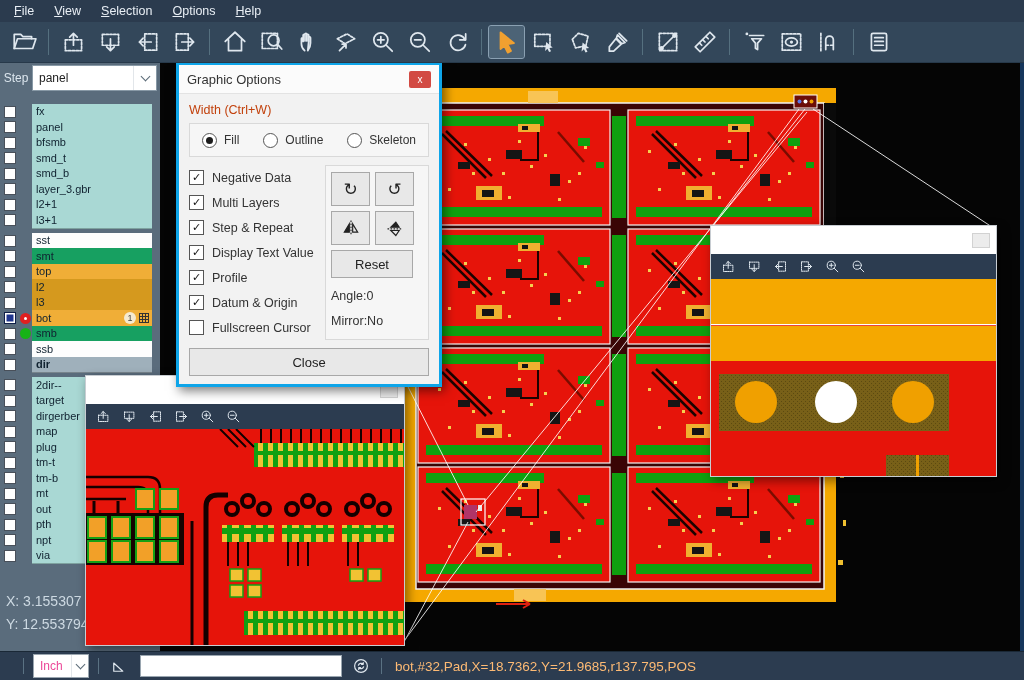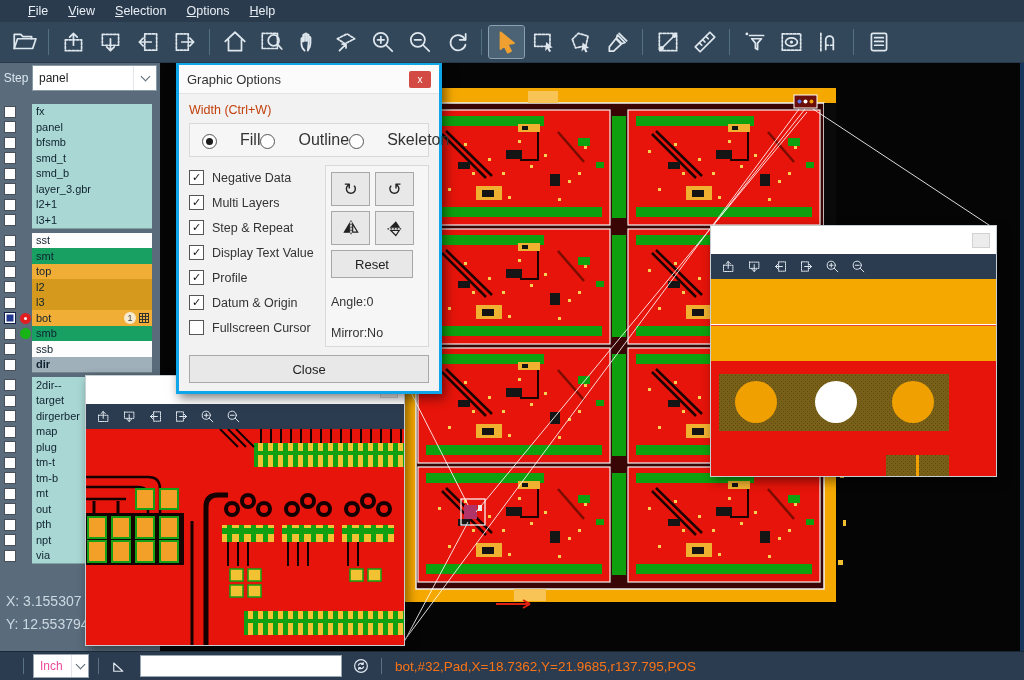--- a/index.html
+++ b/index.html
@@ -1,19 +1,19 @@
 <!DOCTYPE html>
 <html><head>
 <meta charset="utf-8">
 <style>
   html,body{margin:0;padding:0;background:#222;font-family:"Liberation Sans",sans-serif;}
   #app{position:relative;width:1024px;height:680px;background:#060606;overflow:hidden;}
 
   
-  .menubar{position:absolute;top:0;left:0;right:0;height:22px;background:#2b3b4e;display:flex;align-items:center;padding-left:18px;z-index:30;}
+  .menubar{position:absolute;top:0;left:0;right:0;height:22px;background:#2b3b4e;display:flex;align-items:center;padding-left:4px;z-index:30;}
   .menu-item{color:#e9eff5;font-size:12.5px;padding:2px 10px;cursor:default;}
   .menu-item u{text-decoration:underline;}
 
   
   .toolbar{position:absolute;top:22px;left:0;right:0;height:40px;background:#33475a;display:flex;align-items:center;padding-left:5px;z-index:30;border-bottom:1px solid #27394a;}
   .tbtn{width:35px;height:32px;display:flex;align-items:center;justify-content:center;border-radius:2px;margin:0 1px;}
   .tbtn.active{background:#4c6376;outline:1px solid #8aa0b2;}
   .tsep{width:1px;height:26px;background:#55707f;margin:0 6px;}
 
   
@@ -50,49 +50,49 @@
   .gicon{margin:0 3px;display:flex;flex:none;}
   .coords{position:absolute;left:6px;bottom:16px;color:#cdd9e2;font-size:14px;line-height:23px;}
 
   
   .dialog{position:absolute;left:176px;top:62px;width:260px;background:#f2f2f2;border:3px solid #0ea5e9;box-shadow:3px 4px 10px rgba(0,0,0,.5);z-index:25;}
   .dtitle{height:28px;background:#fbfbfb;border-bottom:1px solid #e3e3e3;display:flex;align-items:center;padding:0 8px;font-size:13px;color:#333;}
   .dclose{margin-left:auto;width:22px;height:17px;background:#d24a43;color:#fff;font-size:10px;display:flex;align-items:center;justify-content:center;border-radius:2px;}
   .dbody{padding:6px 10px 8px;}
   .dwidth{font-size:12.5px;color:#c2410c;margin:3px 0 6px;}
   .dradios{border:1px solid #d9d9d9;background:#f6f6f6;height:32px;display:flex;align-items:center;justify-content:space-between;padding:0 12px;}
-  .radio{display:flex;align-items:flex-end;gap:23px;font-size:16px;color:#333;}
+  .radio{display:flex;align-items:flex-start;gap:7px;font-size:12px;color:#333;}
   .rdot{width:13px;height:13px;border:1px solid #555;border-radius:50%;background:#fff;display:flex;align-items:center;justify-content:center;flex:none;}
   .rdot.on::after{content:"";width:7px;height:7px;background:#1c1c1c;border-radius:50%;}
   .dmain{display:flex;margin-top:8px;gap:6px;}
   .dchecks{flex:1;}
   .dcheck{display:flex;align-items:center;gap:8px;height:25px;font-size:12.5px;color:#333;}
   .cbox{width:13px;height:13px;border:1px solid #555;background:#fff;display:flex;align-items:center;justify-content:center;font-size:11px;color:#111;flex:none;}
   .dside{width:92px;border:1px solid #d9d9d9;background:#f6f6f6;padding:6px 5px;display:flex;flex-wrap:wrap;gap:5px;align-content:flex-start;}
   .dbtn{width:37px;height:32px;background:#e8e8e8;border:1px solid #a8a8a8;display:flex;align-items:center;justify-content:center;font-size:17px;color:#222;}
   .dreset{width:80px;height:26px;background:#e8e8e8;border:1px solid #a8a8a8;display:flex;align-items:center;justify-content:center;font-size:13px;color:#222;}
-  .dinfo{font-size:12.5px;color:#333;width:100%;margin-top:12px;}
+  .dinfo{font-size:12.5px;color:#333;width:100%;margin-top:6px;}
   .dcloseb{margin:8px 0 0;height:26px;background:#e8e8e8;border:1px solid #a8a8a8;display:flex;align-items:center;justify-content:center;font-size:13px;color:#222;}
 
   
   .popup{position:absolute;background:#fff;border:1px solid #c8cdd2;box-shadow:3px 4px 10px rgba(0,0,0,.45);z-index:15;}
   .ptitle{height:28px;background:#fff;display:flex;align-items:center;justify-content:flex-end;padding-right:6px;}
   .pmin{width:16px;height:13px;background:#ececec;border:1px solid #d2d2d2;}
   .ptool{height:25px;background:#2c3c50;display:flex;align-items:center;gap:11px;padding-left:10px;}
   .picon{display:flex;}
   .pcontent svg{display:block;}
 
   
   .statusbar{position:absolute;bottom:0;left:0;right:0;height:28px;background:#2c3c50;border-top:1px solid #1a2836;display:flex;align-items:center;padding-left:14px;z-index:30;}
   .vsep{width:1px;height:16px;background:#5a7283;margin:0 9px;}
   .unitbox{width:48px;height:22px;background:#fff;border:1px solid #9aa6b0;display:flex;align-items:center;font-size:12px;color:#ec4899;padding-left:6px;}
   .unitbox .chev{width:16px;}
   .cmdinput{width:192px;height:20px;background:#fff;border:1px solid #9aa6b0;margin:0 8px 0 10px;font-size:12px;padding:0 4px;font-family:"Liberation Sans",sans-serif;}
   .sbicon{display:flex;margin:0 2px;}
-  .sbmsg{color:#f97316;font-size:13.5px;margin-left:4px;white-space:nowrap;}
+  .sbmsg{color:#fdba74;font-size:13.5px;margin-left:4px;white-space:nowrap;}
 </style>
 </head>
 <body>
 
 <div id="app">
 
   <div class="menubar">
       <span class="menu-item"><u>F</u>ile</span>
       <span class="menu-item"><u>V</u>iew</span>
       <span class="menu-item"><u>S</u>election</span>

